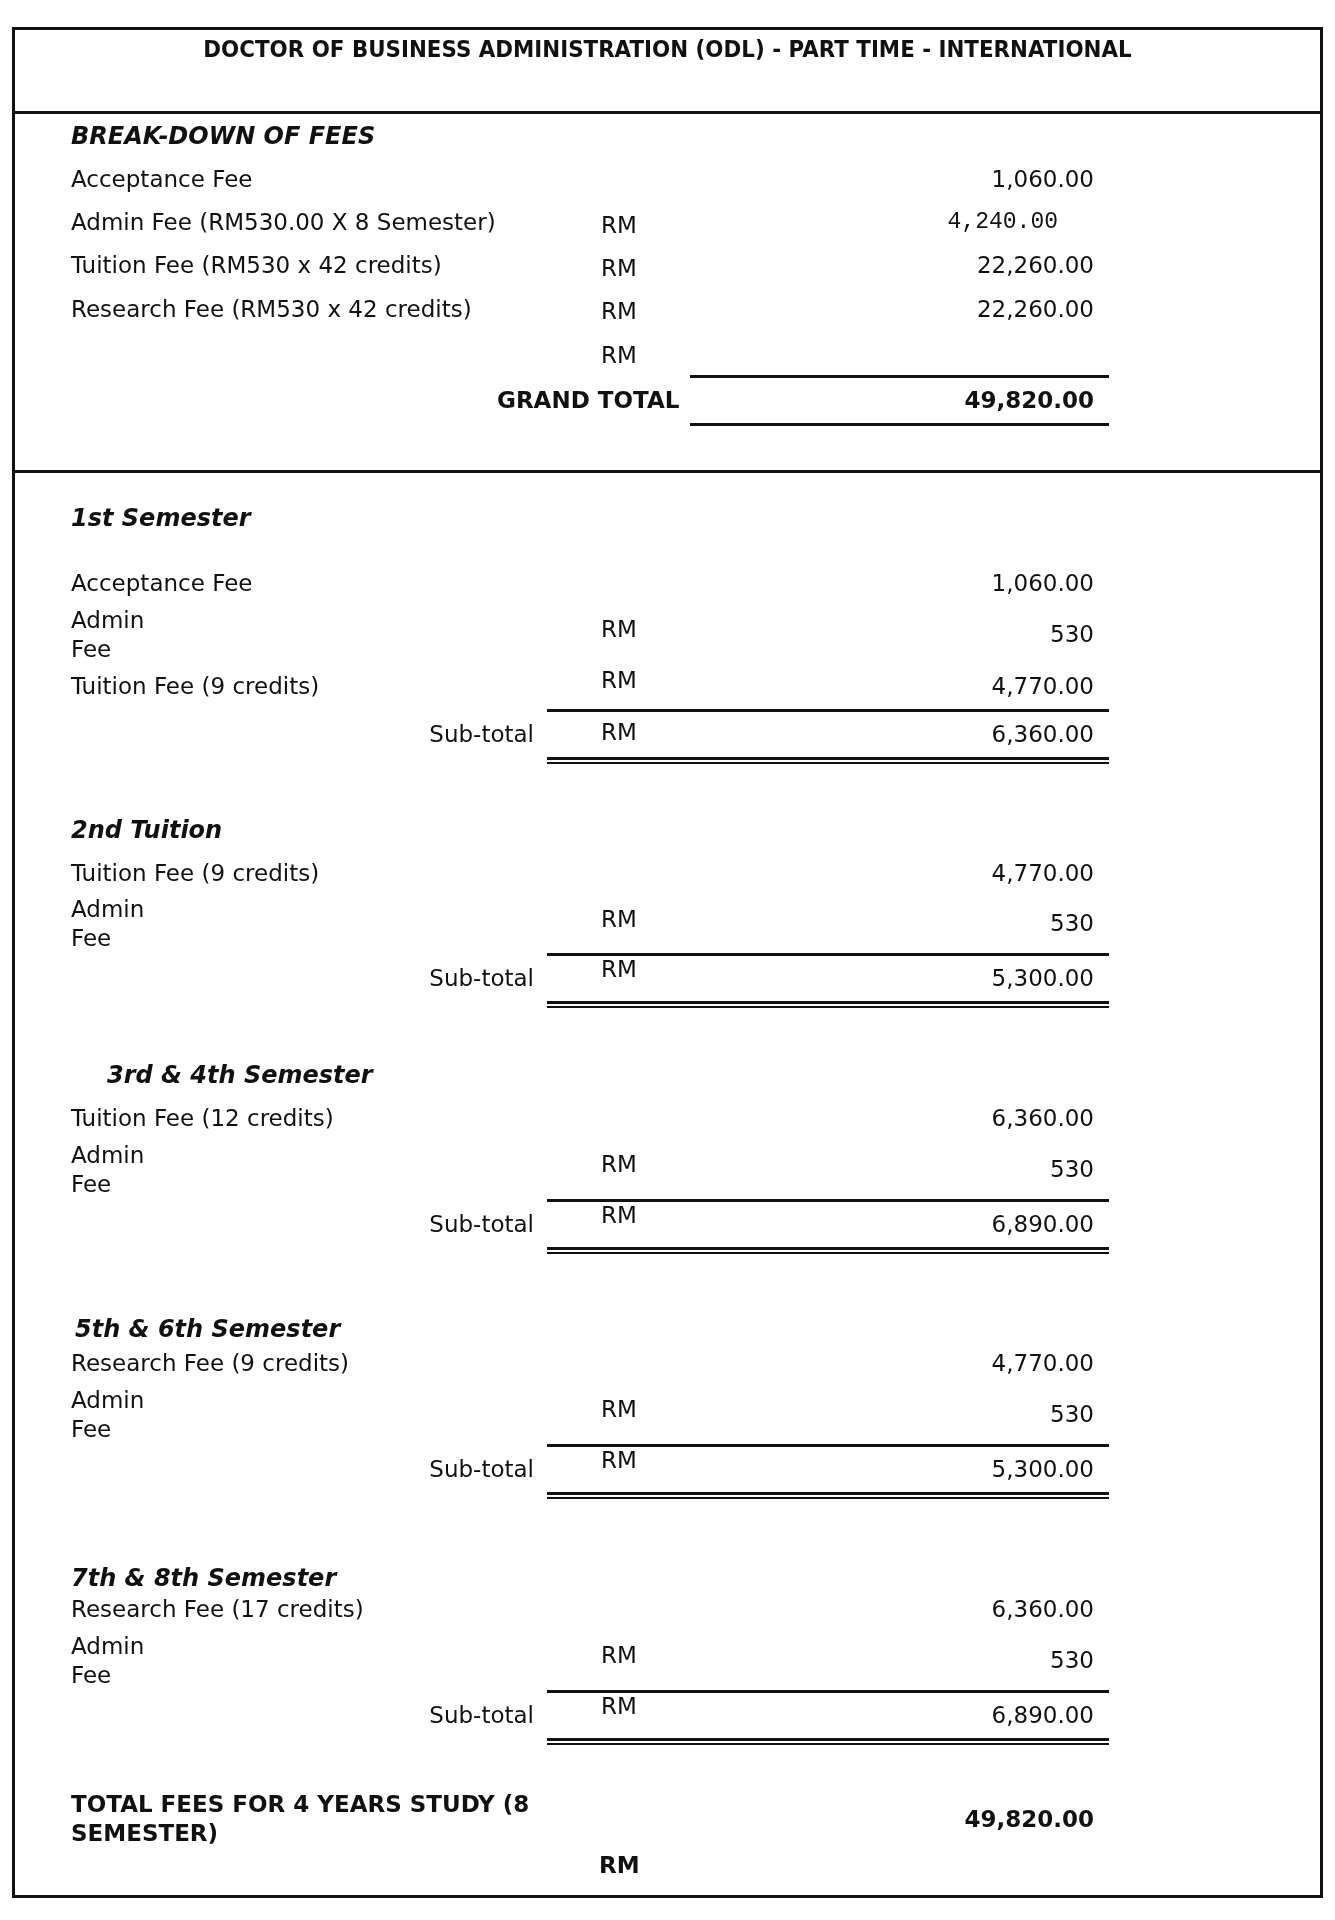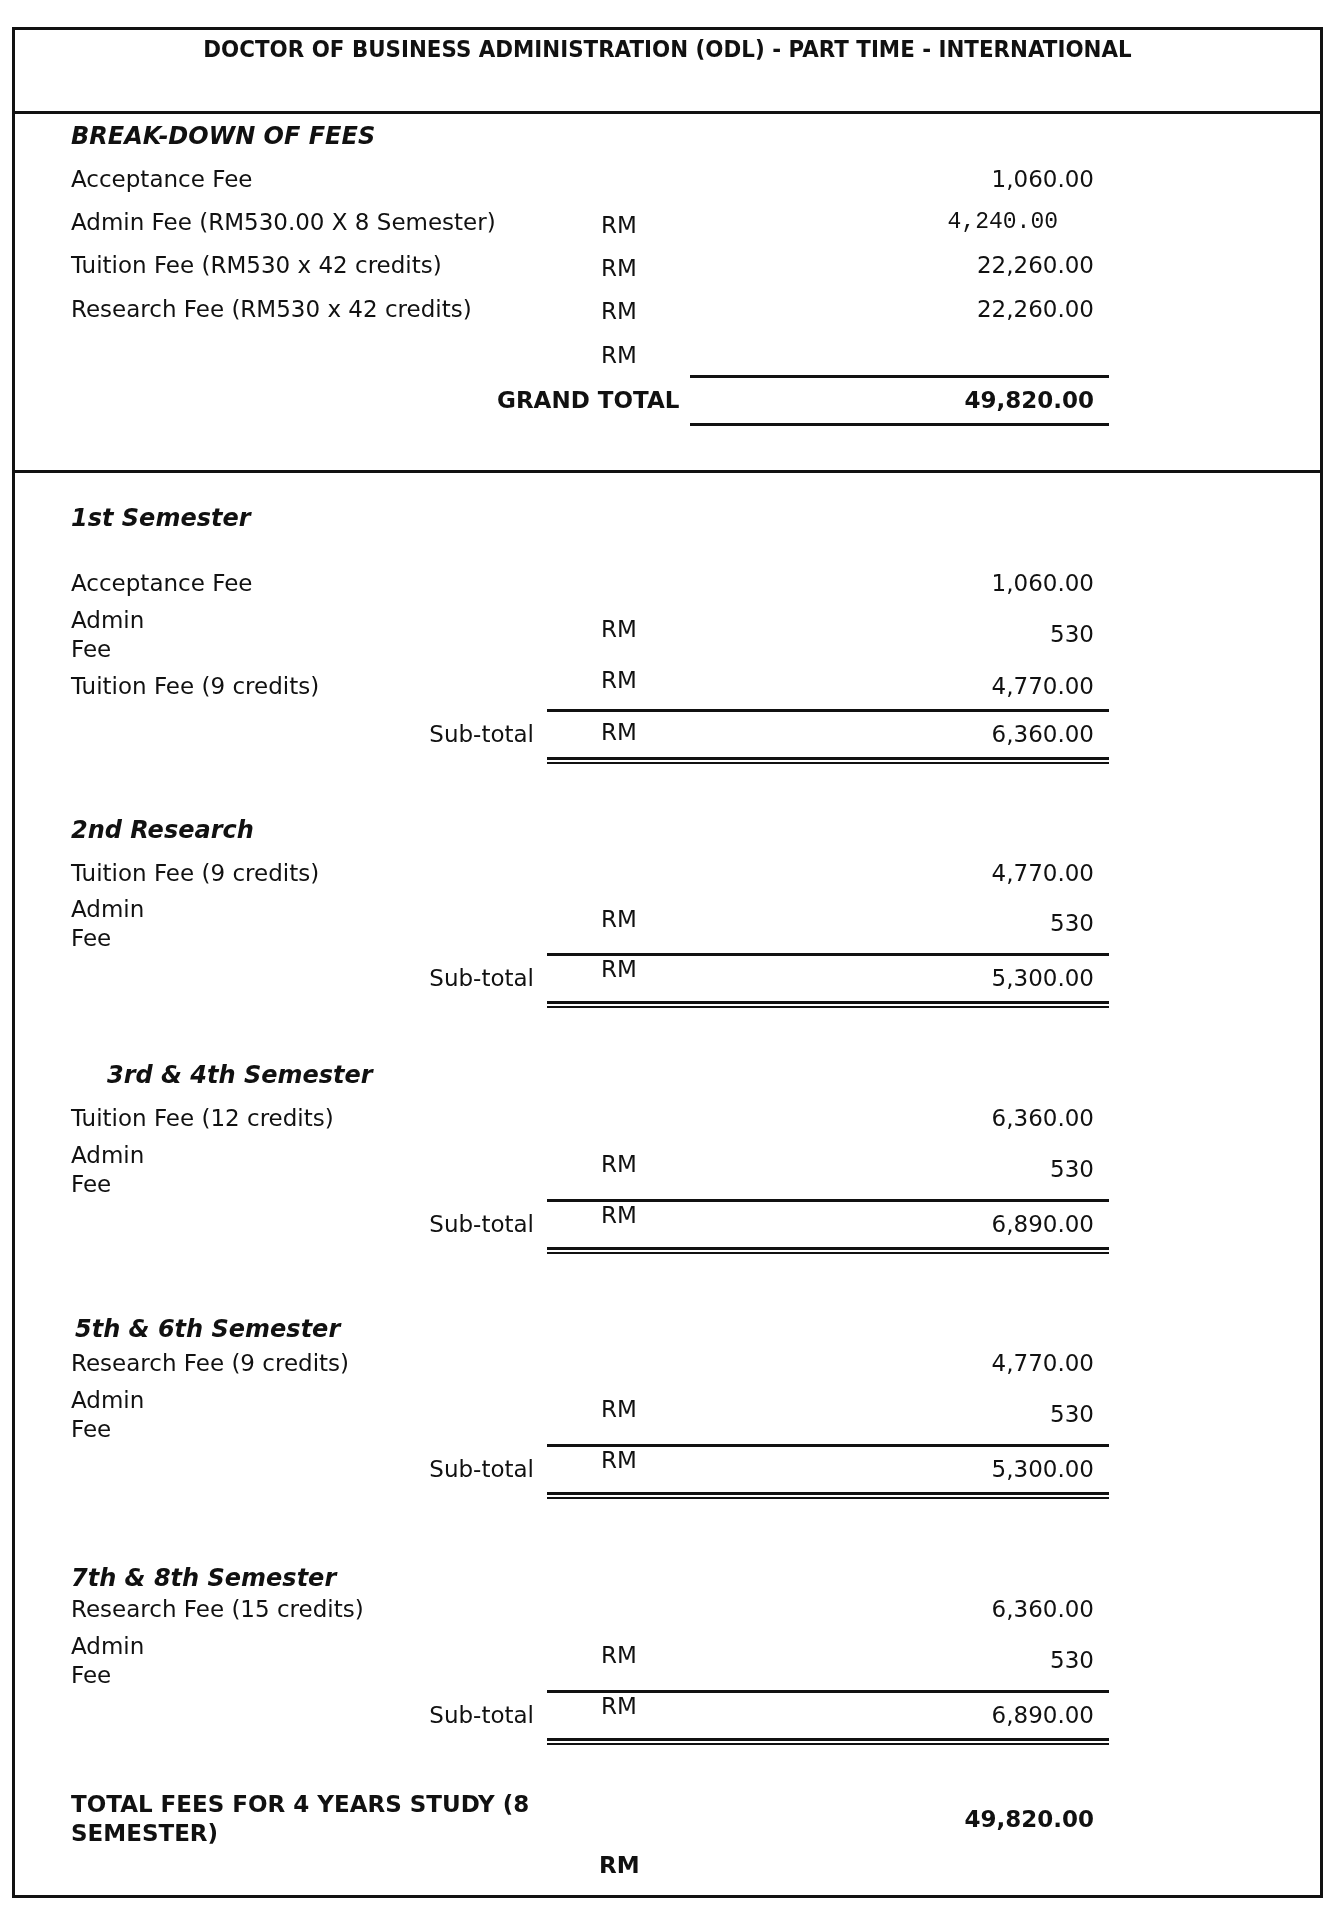--- a/index.html
+++ b/index.html
@@ -69,21 +69,21 @@
   <div class="abs lbl" style="left:71px; top:673px;">Tuition Fee (9 credits)</div>
   <div class="abs rm" style="left:601px; top:673px;">RM</div>
   <div class="abs amt" style="left:794px; top:673px;">4,770.00</div>
   <div class="line" style="left:547px; top:709px; width:562px;"></div>
   <div class="abs lbl" style="left:334px; top:721px; width:200px; text-align:right;">Sub-total</div>
   <div class="abs amt" style="left:794px; top:721px;">6,360.00</div>
   <div class="dbl" style="left:547px; top:757px; width:562px;"></div>
 </div>
 
 <div>
-  <div class="abs h-ital" style="left:71px; top:816px;">2nd Research</div>
+  <div class="abs h-ital" style="left:71px; top:816px;">2nd Tuition</div>
   <div class="abs lbl" style="left:71px; top:860px;">Tuition Fee (9 credits)</div>
   <div class="abs rm" style="left:601px; top:860px;">RM</div>
   <div class="abs amt" style="left:794px; top:860px;">4,770.00</div>
   <div class="abs lbl wrap" style="left:71px; top:895px; width:80px;">Admin Fee</div>
   <div class="abs rm" style="left:601px; top:910px;">RM</div>
   <div class="abs amt" style="left:794px; top:910px;">530</div>
   <div class="line" style="left:547px; top:953px; width:562px;"></div>
   <div class="abs lbl" style="left:334px; top:965px; width:200px; text-align:right;">Sub-total</div>
   <div class="abs amt" style="left:794px; top:965px;">5,300.00</div>
   <div class="dbl" style="left:547px; top:1001px; width:562px;"></div>
@@ -112,21 +112,21 @@
   <div class="abs rm" style="left:601px; top:1401px;">RM</div>
   <div class="abs amt" style="left:794px; top:1401px;">530</div>
   <div class="line" style="left:547px; top:1444px; width:562px;"></div>
   <div class="abs lbl" style="left:334px; top:1456px; width:200px; text-align:right;">Sub-total</div>
   <div class="abs amt" style="left:794px; top:1456px;">5,300.00</div>
   <div class="dbl" style="left:547px; top:1492px; width:562px;"></div>
 </div>
 
 <div>
   <div class="abs h-ital" style="left:71px; top:1552px;margin-top:12px;">7th &amp; 8th Semester</div>
-  <div class="abs lbl" style="left:71px; top:1596px;">Research Fee (15 credits)</div>
+  <div class="abs lbl" style="left:71px; top:1596px;">Research Fee (17 credits)</div>
   <div class="abs rm" style="left:601px; top:1596px;">RM</div>
   <div class="abs amt" style="left:794px; top:1596px;">6,360.00</div>
   <div class="abs lbl wrap" style="left:71px; top:1632px; width:80px;">Admin Fee</div>
   <div class="abs rm" style="left:601px; top:1647px;">RM</div>
   <div class="abs amt" style="left:794px; top:1647px;">530</div>
   <div class="line" style="left:547px; top:1690px; width:562px;"></div>
   <div class="abs lbl" style="left:334px; top:1702px; width:200px; text-align:right;">Sub-total</div>
   <div class="abs amt" style="left:794px; top:1702px;">6,890.00</div>
   <div class="dbl" style="left:547px; top:1738px; width:562px;"></div>
 </div>

